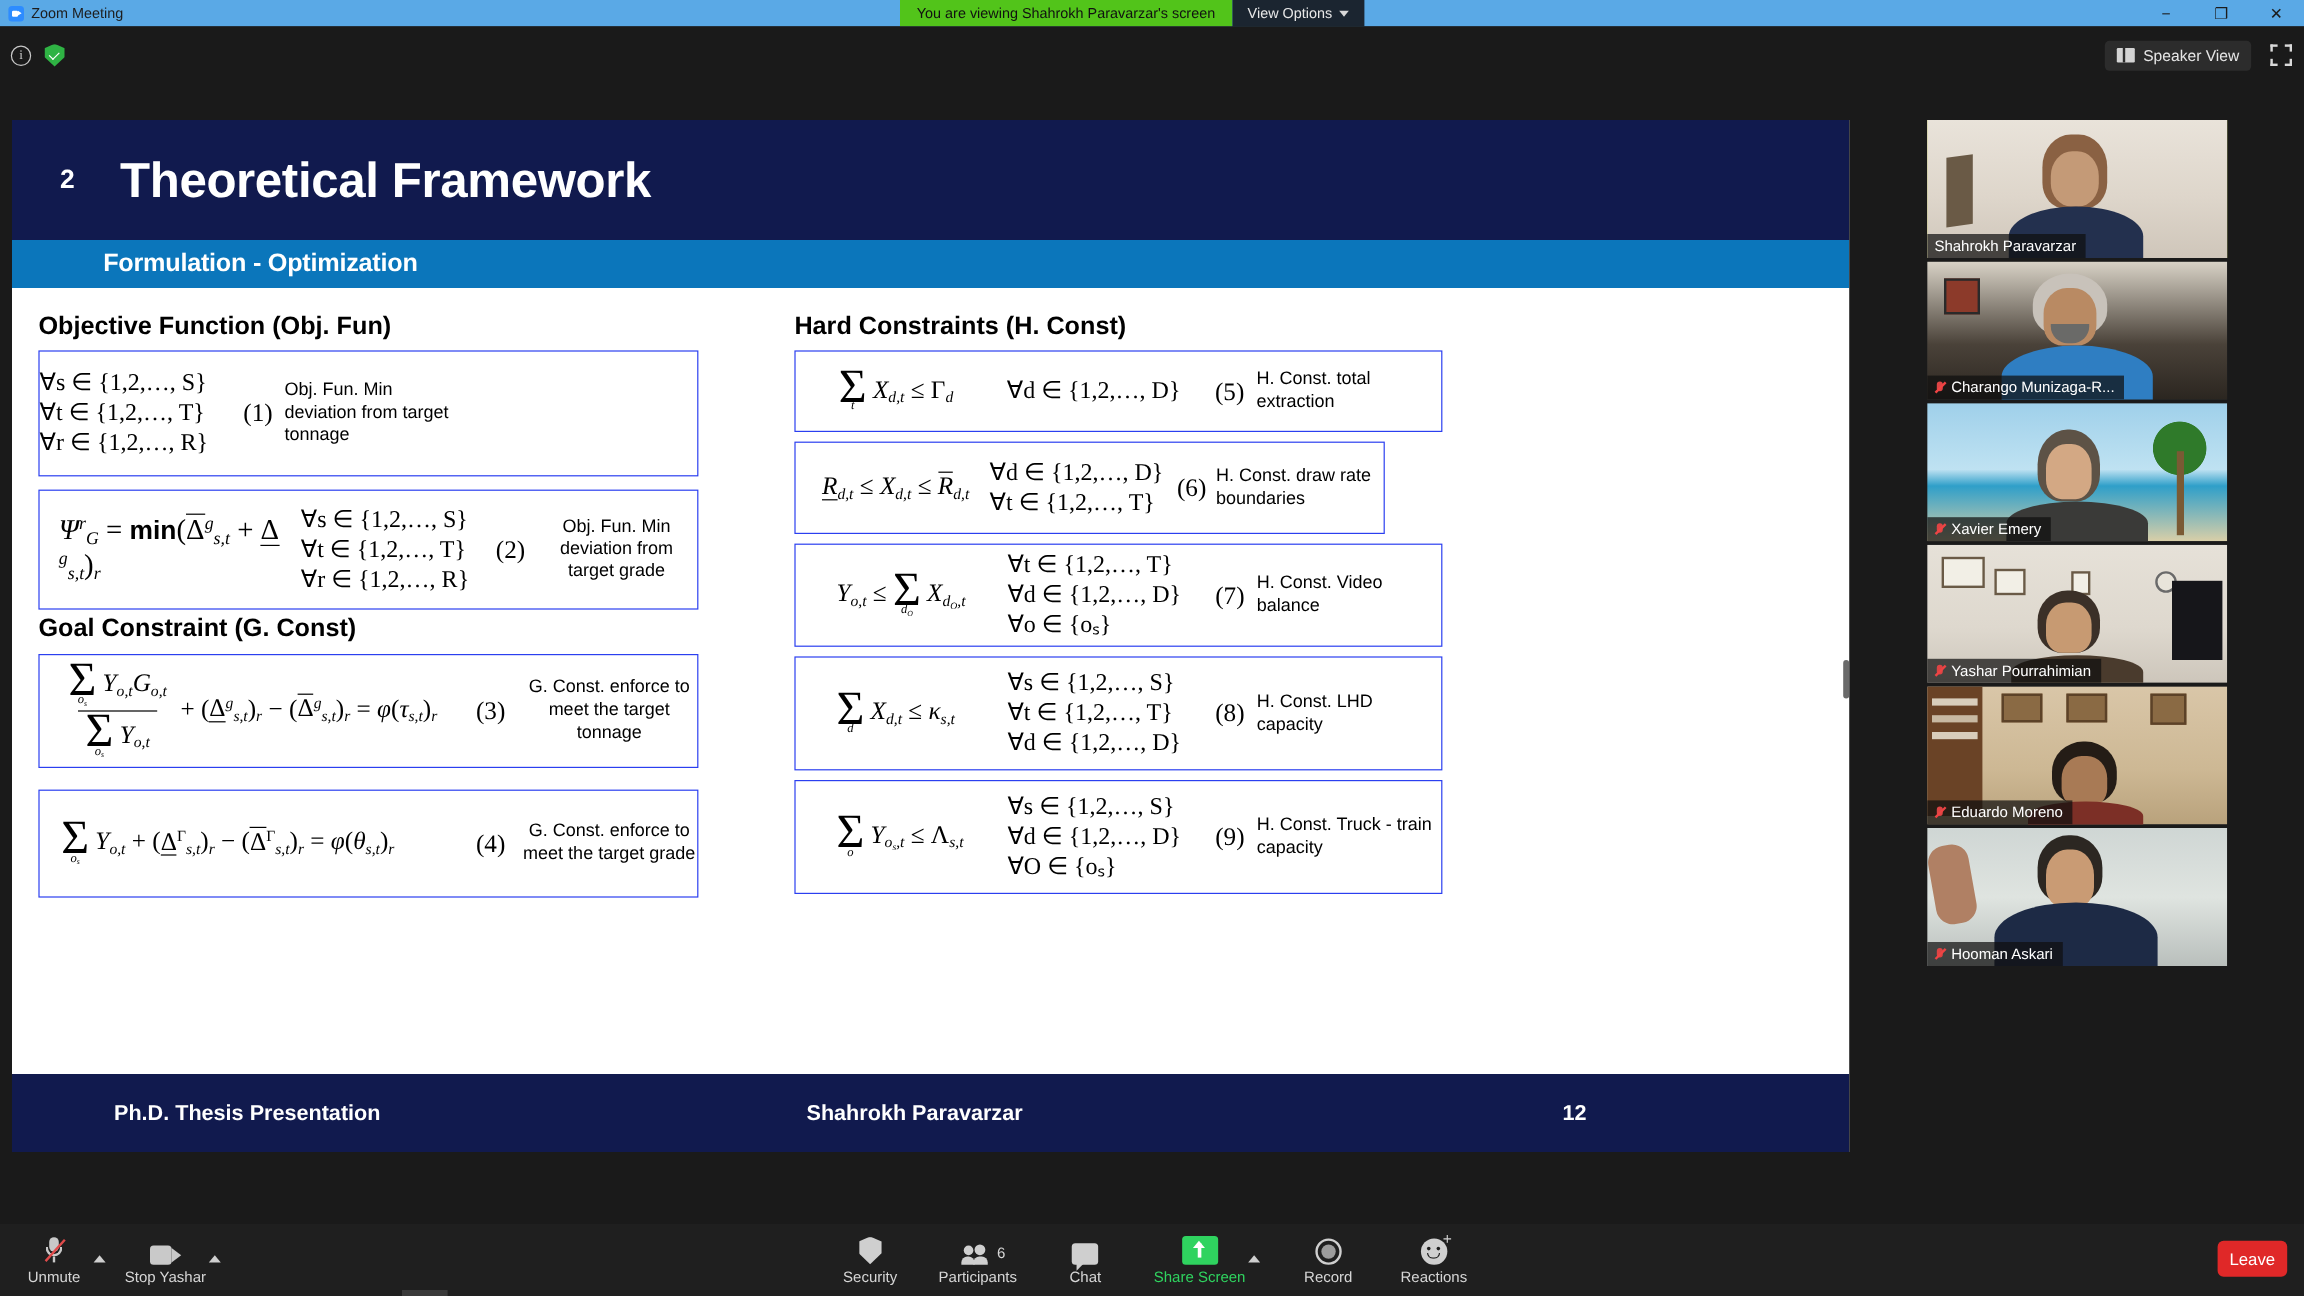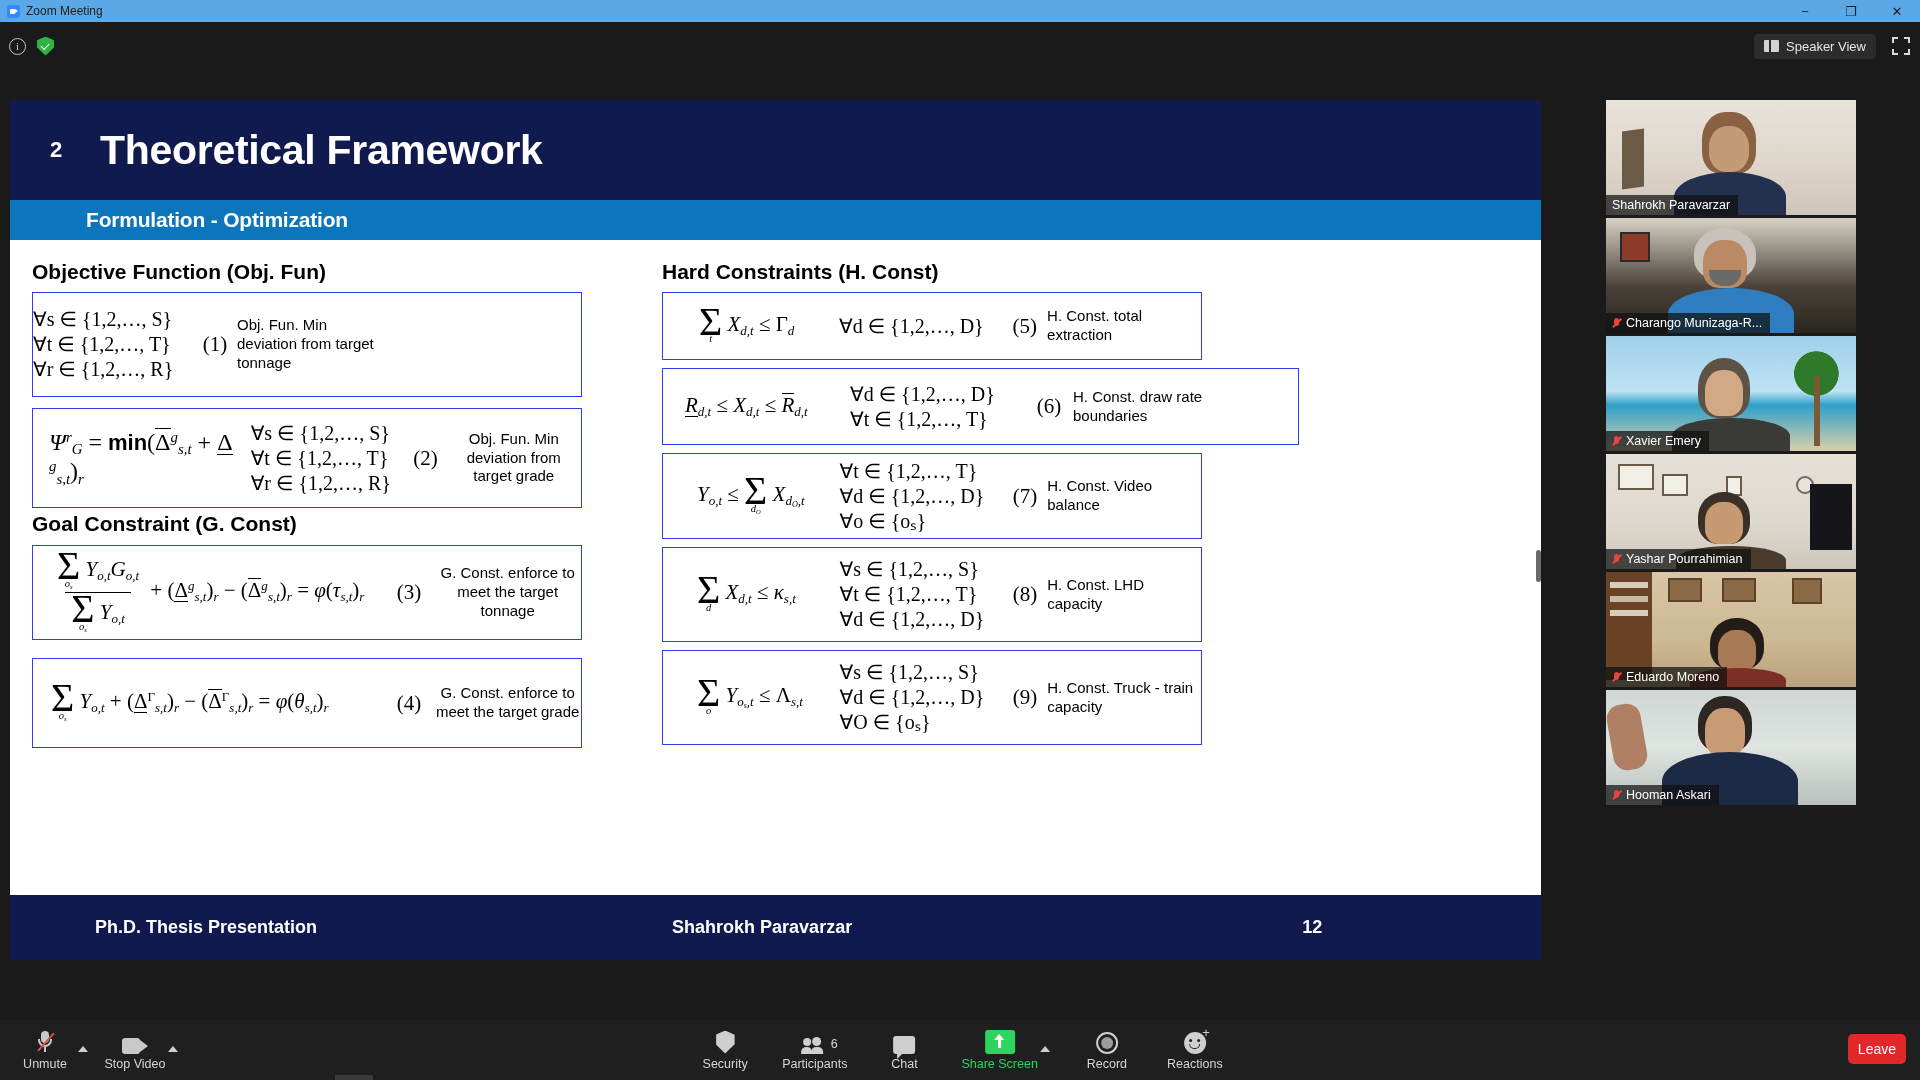--- a/index.html
+++ b/index.html
@@ -294,20 +294,27 @@
 </style>
 </head>
 <body>
 
 <div class="titlebar">
   <div class="titlebar-left">
     <span class="zoom-logo"></span>
     <span class="titlebar-title">Zoom Meeting</span>
   </div>
 
+  <div class="share-banner">
+    <div class="share-pill">You are viewing Shahrokh Paravarzar's screen</div>
+    <div class="view-options">
+      <span>View Options</span>
+      <span class="caret-dn"></span>
+    </div>
+  </div>
 
   <div class="win-ctrls">
     <div class="win-btn">−</div>
     <div class="win-btn">❐</div>
     <div class="win-btn close-btn">✕</div>
   </div>
 </div>
 
 <div class="meetbar">
   <div class="meetbar-left">
@@ -417,21 +424,21 @@
             </span>
           <span class="mi">X</span><sub>d,t</sub> ≤ Γ<sub>d</sub>
         </div>
         <div style="width:175px;">
           <div class="quant">∀d ∈ {1,2,…, D}</div>
         </div>
         <div class="eqnum" style="width:48px; text-align:center;">(5)</div>
         <div class="eqdesc" style="width:165px;">H. Const. total extraction</div>
       </div>
 
-      <div class="eqbox" style="left:652px; top:128px; width:637px; height:77px;">
+      <div class="eqbox" style="left:652px; top:128px; width:492px; height:77px;">
         <div class="mth" style="font-size:21px; margin-left:22px; width:165px;">
           <span class="unl"><span class="mi">R</span></span><sub>d,t</sub> ≤ <span class="mi">X</span><sub>d,t</sub>
           ≤ <span class="ovl"><span class="mi">R</span></span><sub>d,t</sub>
         </div>
         <div style="width:175px;">
           <div class="quant">∀d ∈ {1,2,…, D}</div>
           <div class="quant">∀t ∈ {1,2,…, T}</div>
         </div>
         <div class="eqnum" style="width:48px; text-align:center;">(6)</div>
         <div class="eqdesc" style="width:165px;">H. Const. draw rate boundaries</div>
@@ -615,21 +622,21 @@
     </div>
 
     <div class="ctrl-group">
       <div class="ctrl">
         <span class="ctrl-ico">
           <span class="cam-ico">
               <span class="box"></span>
               <span class="tri"></span>
             </span>
         </span>
-        <span class="lbl">Stop Video</span>
+        <span class="lbl">Stop Yashar</span>
       </div>
       <span class="arrow-col">
           <span class="chev"></span>
         </span>
     </div>
   </div>
 
   <div class="center-group">
     <div class="ctrl">
       <span class="ctrl-ico">

